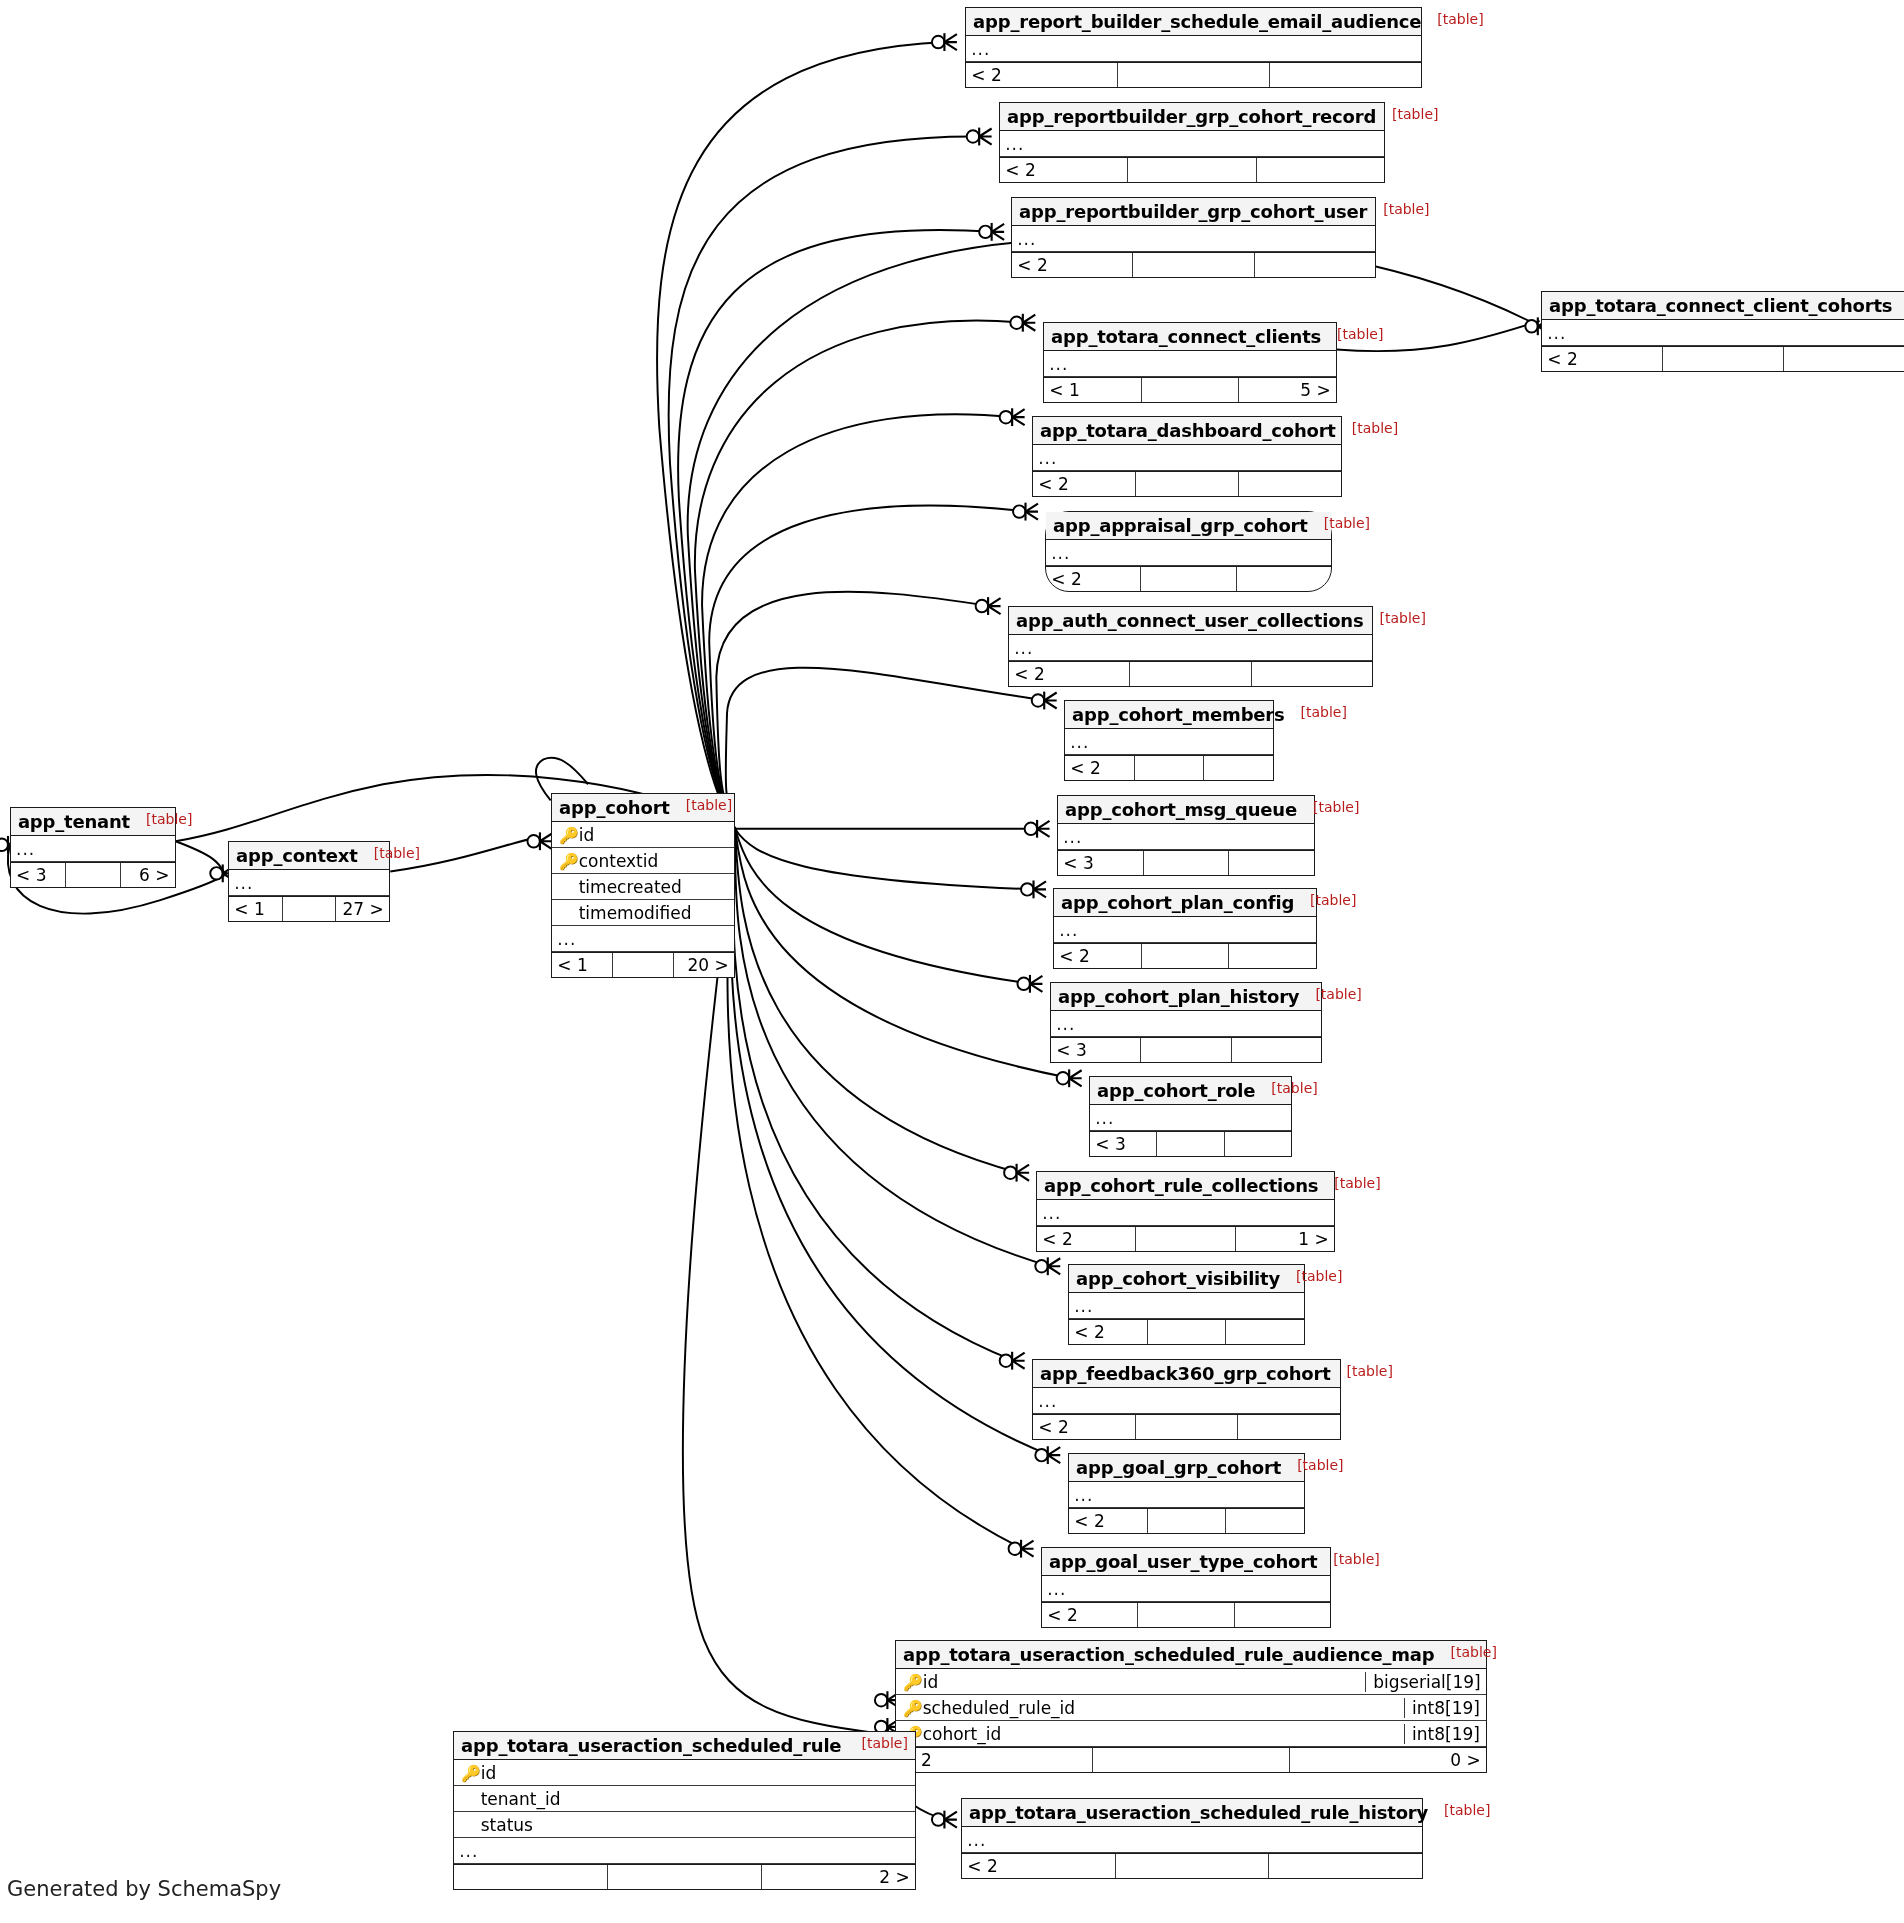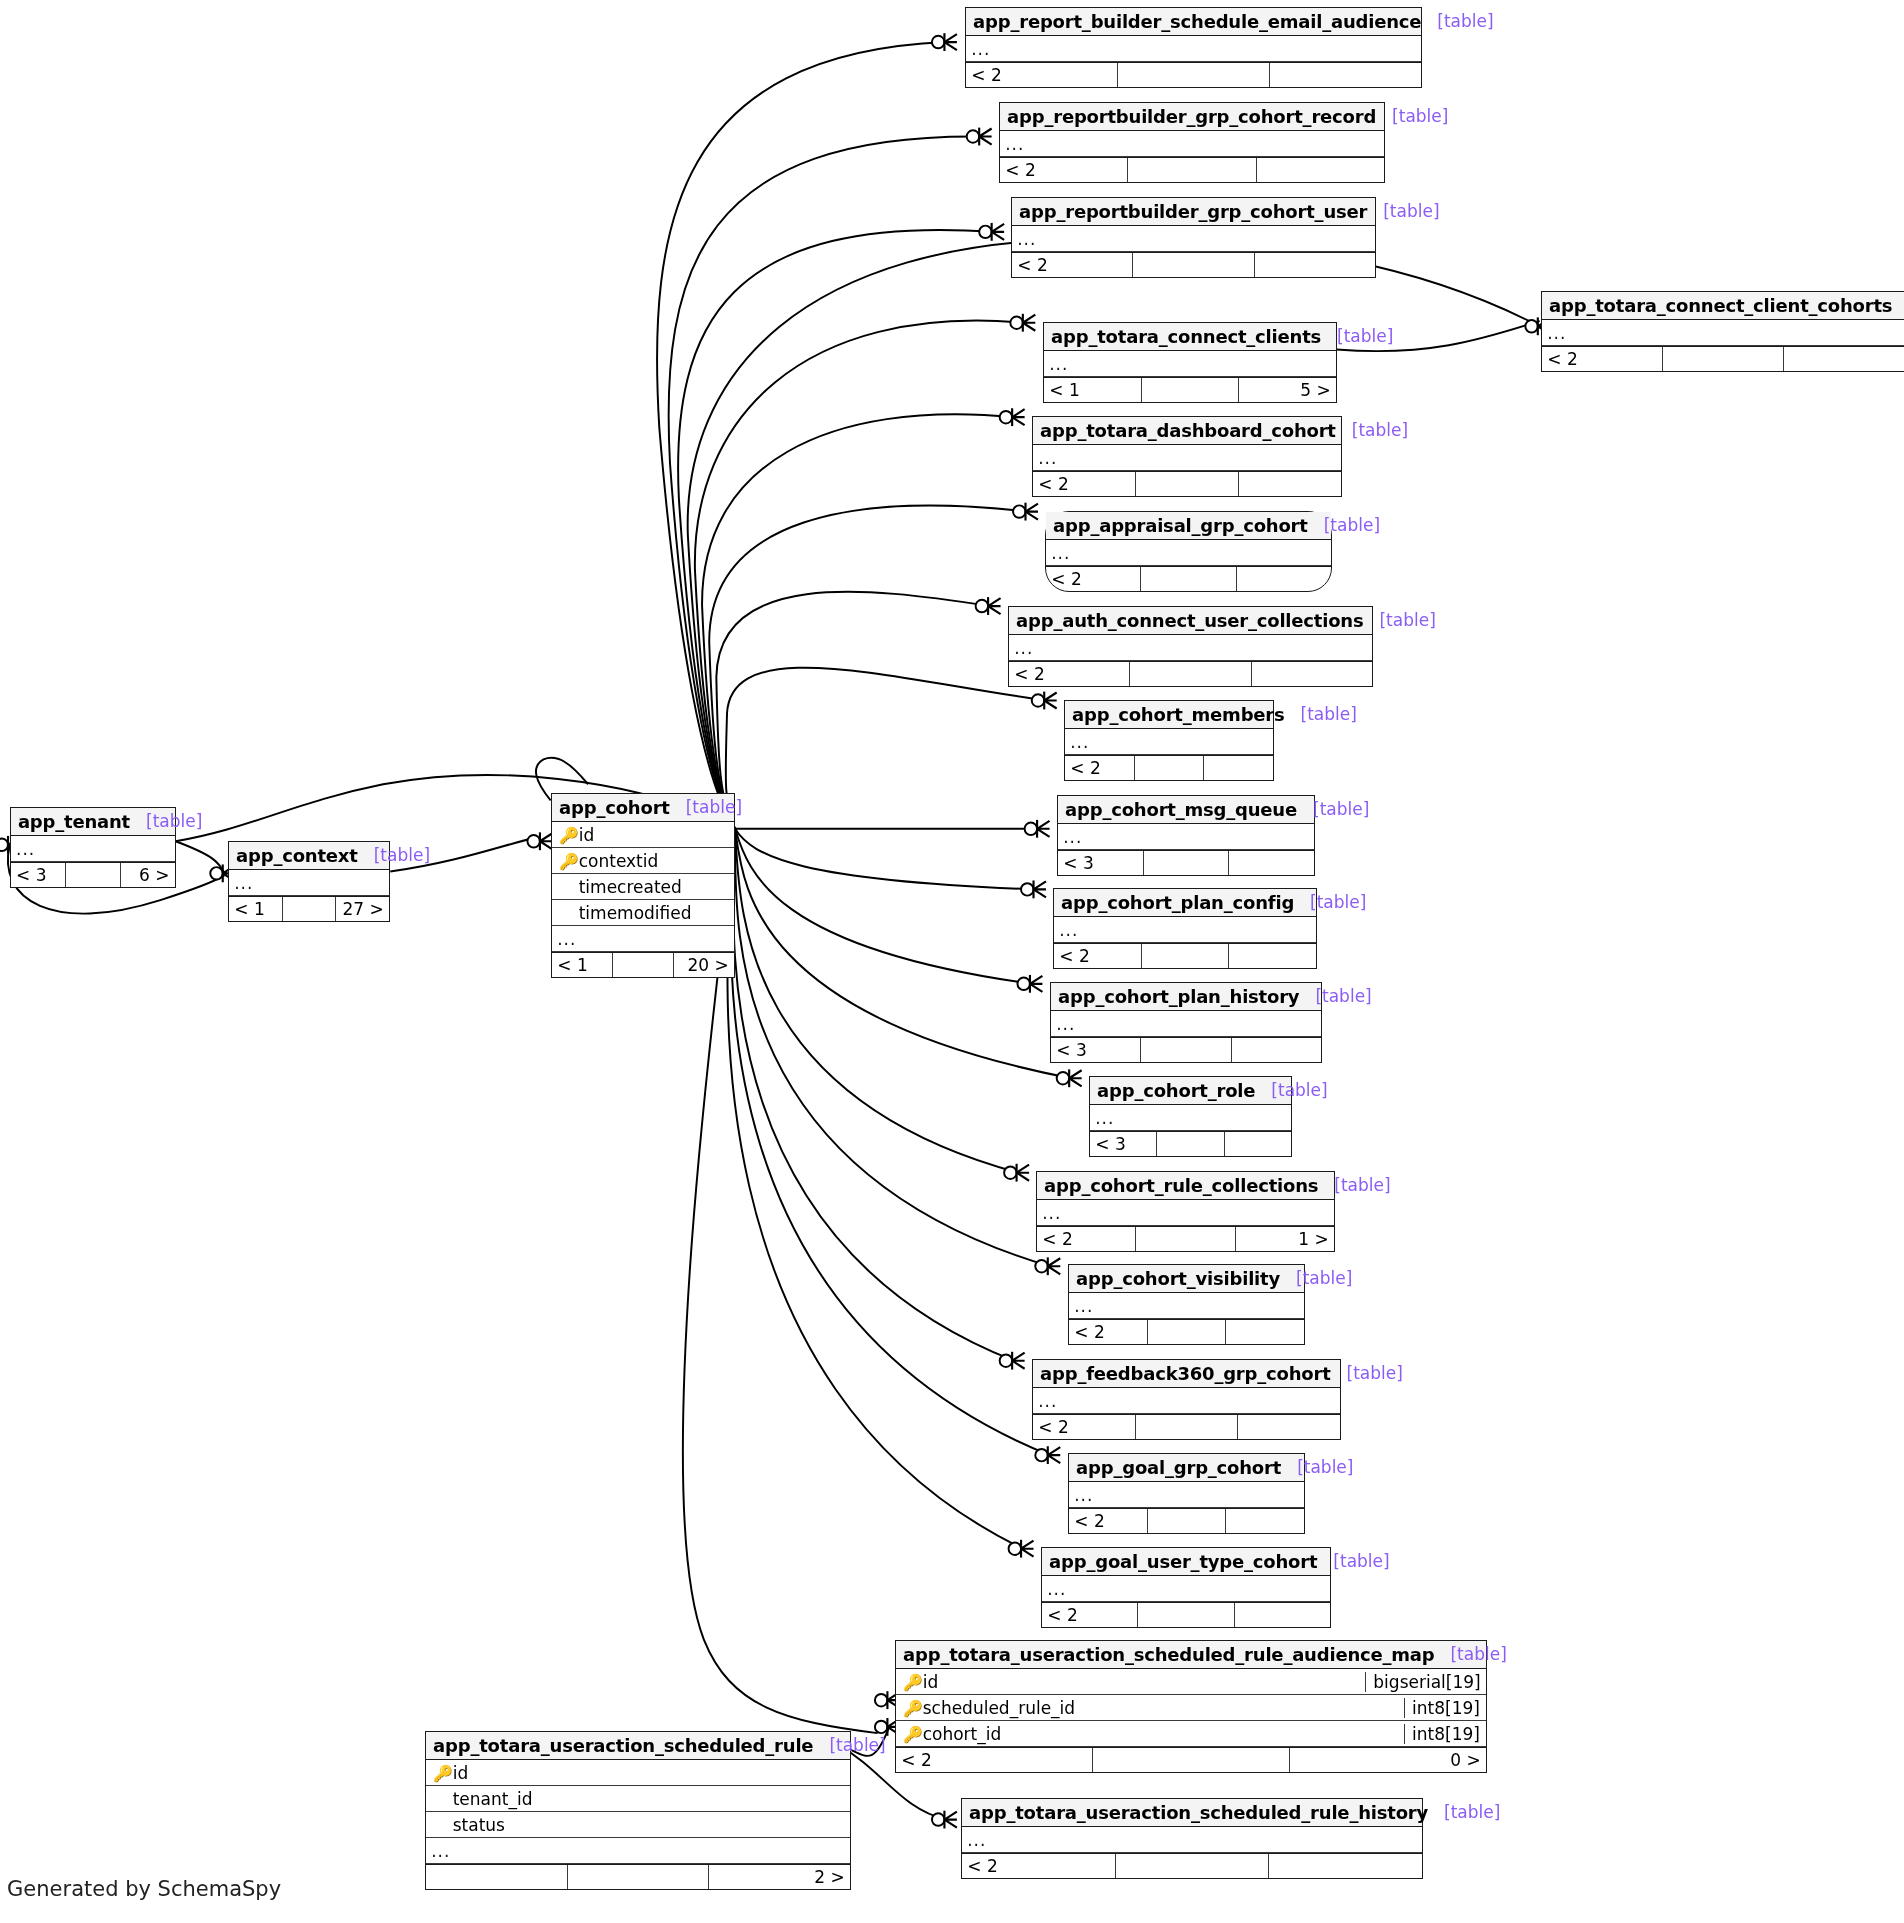--- a/index.html
+++ b/index.html
@@ -6,21 +6,21 @@
   body{width:1904px;height:1924px;position:relative;overflow:hidden;
        font-family:"DejaVu Sans","Liberation Sans",sans-serif;}
   #canvas{position:absolute;left:0;top:0;width:1904px;height:1924px;}
   svg#edges{position:absolute;left:0;top:0;width:1904px;height:1924px;pointer-events:none;}
 
   .tbl{position:absolute;border:1.8px solid #1b1b1b;background:#ffffff;box-sizing:border-box;}
   .tbl .hdr{display:flex;align-items:flex-start;justify-content:space-between;
             background:#f4f4f4;border-bottom:1.8px solid #1b1b1b;
             padding:2.7px 7.1px 3.6px 7.1px;box-sizing:border-box;}
   .tbl .hdr .nm{font-weight:bold;font-size:18px;color:#000;white-space:nowrap;letter-spacing:-0.2px;}
-  .tbl .hdr .tag{font-size:17px;color:#8b5cf6;white-space:nowrap;padding-left:16px;}
+  .tbl .hdr .tag{font-size:14px;color:#b91c1c;white-space:nowrap;padding-left:16px;}
   .tbl .row{display:flex;align-items:center;border-bottom:0.9px solid #3a3a3a;
             box-sizing:border-box;min-height:26px;font-size:17px;color:#000;}
   .tbl .row:last-of-type{border-bottom:none;}
   .tbl .row .cname{flex:1;padding-left:7.1px;white-space:nowrap;}
   .tbl .row .ctype{padding:0 5.3px 0 7.1px;border-left:0.9px solid #3a3a3a;white-space:nowrap;font-size:17px;min-width:82px;box-sizing:border-box;}
   .tbl .row.ellip .cname{padding-left:5.3px;letter-spacing:0.9px;color:#111;}
   .keyico{width:19.6px;min-width:19.6px;text-align:center;display:inline-block;
           font-size:16px;line-height:1;}
   .keyico.pk{color:#e8e400;}
   .keyico.fk{color:#a8a8a8;}
@@ -393,21 +393,21 @@
       </div>
       <div class="row ellip">
         <span class="cname"><span>...</span></span>
       </div>
       <div class="foot">
         <div class="l">&lt; 2</div>
         <div></div>
         <div></div>
       </div>
     </div>
-    <div class="tbl" style="left: 425px; top: 1731px; width: 426px;">
+    <div class="tbl" style="left: 453px; top: 1731px; width: 463px;">
       <div class="hdr">
         <span class="nm">app_totara_useraction_scheduled_rule</span>
         <span class="tag">[table]</span>
       </div>
       <div class="row">
         <span class="cname"><span class="keyico pk">🔑</span><span>id</span></span>
       </div>
       <div class="row">
         <span class="cname"><span class="keyico"></span><span>tenant_id</span></span>
       </div>

